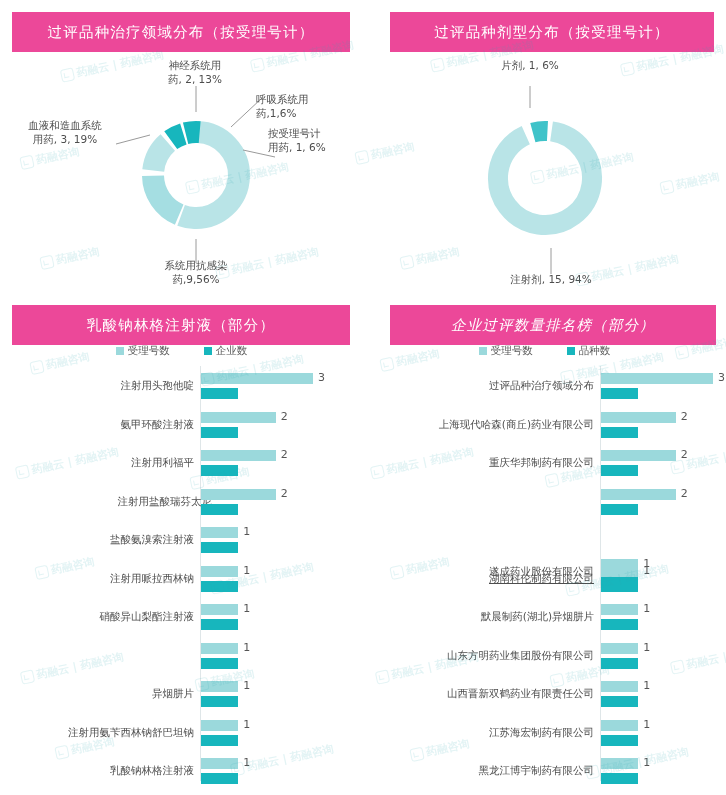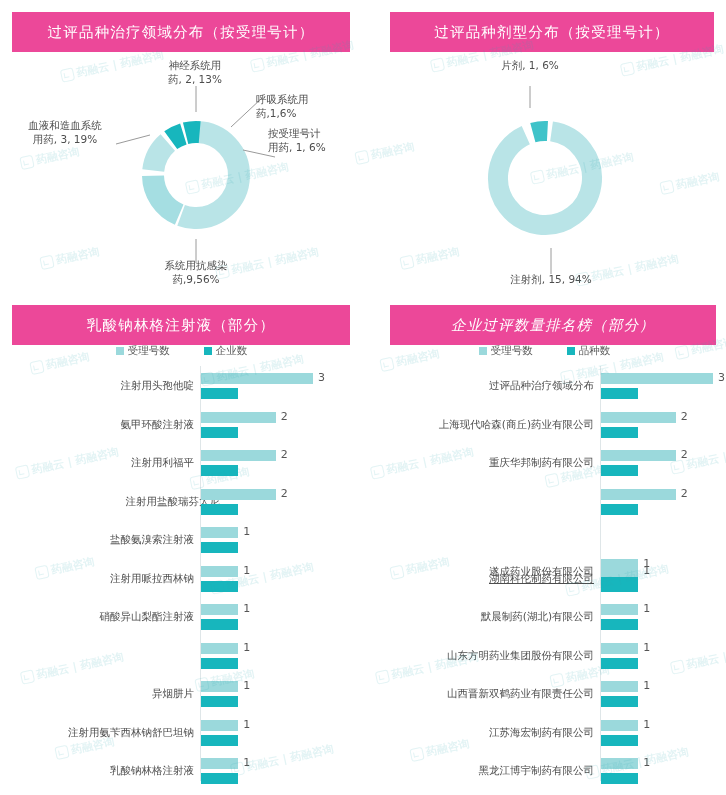--- a/index.html
+++ b/index.html
@@ -217,21 +217,21 @@
           <div class="bar bar-dark" style="left: 201px; width: 37.3333px;"></div>
           <div class="bar-value" style="left: 280.667px;">2</div>
         </div>
         <div class="row" style="top: 81px; height: 32.5px;">
           <div class="row-label" style="left: 0px; width: 194px;">注射用利福平</div>
           <div class="bar bar-light" style="left: 201px; width: 74.6667px;"></div>
           <div class="bar bar-dark" style="left: 201px; width: 37.3333px;"></div>
           <div class="bar-value" style="left: 280.667px;">2</div>
         </div>
         <div class="row" style="top: 119.5px; height: 32.5px;">
-          <div class="row-label" style="left: 16px; width: 194px; padding-left: 10px;">注射用盐酸瑞芬太尼</div>
+          <div class="row-label" style="left: 8px; width: 194px; padding-left: 10px;">注射用盐酸瑞芬太尼</div>
           <div class="bar bar-light" style="left: 201px; width: 74.6667px;"></div>
           <div class="bar bar-dark" style="left: 201px; width: 37.3333px;"></div>
           <div class="bar-value" style="left: 280.667px;">2</div>
         </div>
         <div class="row" style="top: 158px; height: 32.5px;">
           <div class="row-label" style="left: 0px; width: 194px;">盐酸氨溴索注射液</div>
           <div class="bar bar-light" style="left: 201px; width: 37.3333px;"></div>
           <div class="bar bar-dark" style="left: 201px; width: 37.3333px;"></div>
           <div class="bar-value" style="left: 243.333px;">1</div>
         </div>
@@ -318,21 +318,21 @@
           <div class="bar bar-dark" style="left: 238px; width: 37.3333px;"></div>
           <div class="bar-value" style="left: 280.333px;">1</div>
         </div>
         <div class="row" style="top: 196.5px; height: 32.5px;">
           <div class="row-label" style="left: 0px; width: 231px; text-decoration: underline;">湖南科伦制药有限公司</div>
           <div class="bar bar-light" style="left: 238px; width: 37.3333px;"></div>
           <div class="bar bar-dark" style="left: 238px; width: 37.3333px;"></div>
           <div class="bar-value" style="left: 280.333px;">1</div>
         </div>
         <div class="row" style="top: 235px; height: 32.5px;">
-          <div class="row-label" style="left: 0px; width: 231px;">默晨制药(湖北)有限公司</div>
+          <div class="row-label" style="left: 0px; width: 231px;">默晨制药(湖北)异烟肼片</div>
           <div class="bar bar-light" style="left: 238px; width: 37.3333px;"></div>
           <div class="bar bar-dark" style="left: 238px; width: 37.3333px;"></div>
           <div class="bar-value" style="left: 280.333px;">1</div>
         </div>
         <div class="row" style="top: 273.5px; height: 32.5px;">
           <div class="row-label" style="left: 0px; width: 231px;">山东方明药业集团股份有限公司</div>
           <div class="bar bar-light" style="left: 238px; width: 37.3333px;"></div>
           <div class="bar bar-dark" style="left: 238px; width: 37.3333px;"></div>
           <div class="bar-value" style="left: 280.333px;">1</div>
         </div>

